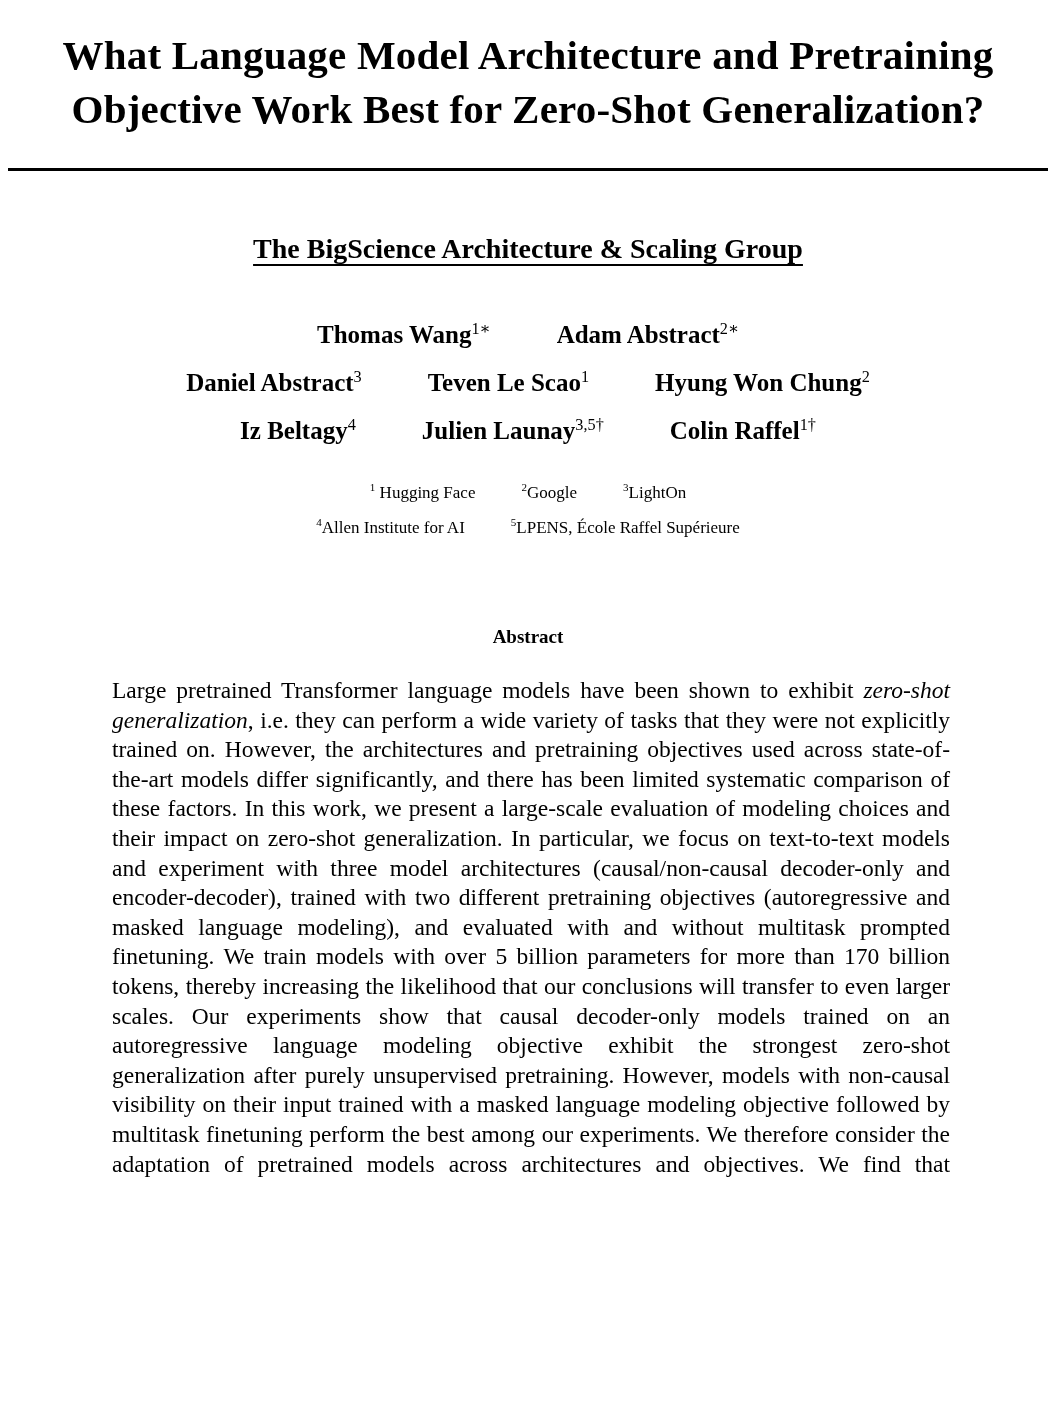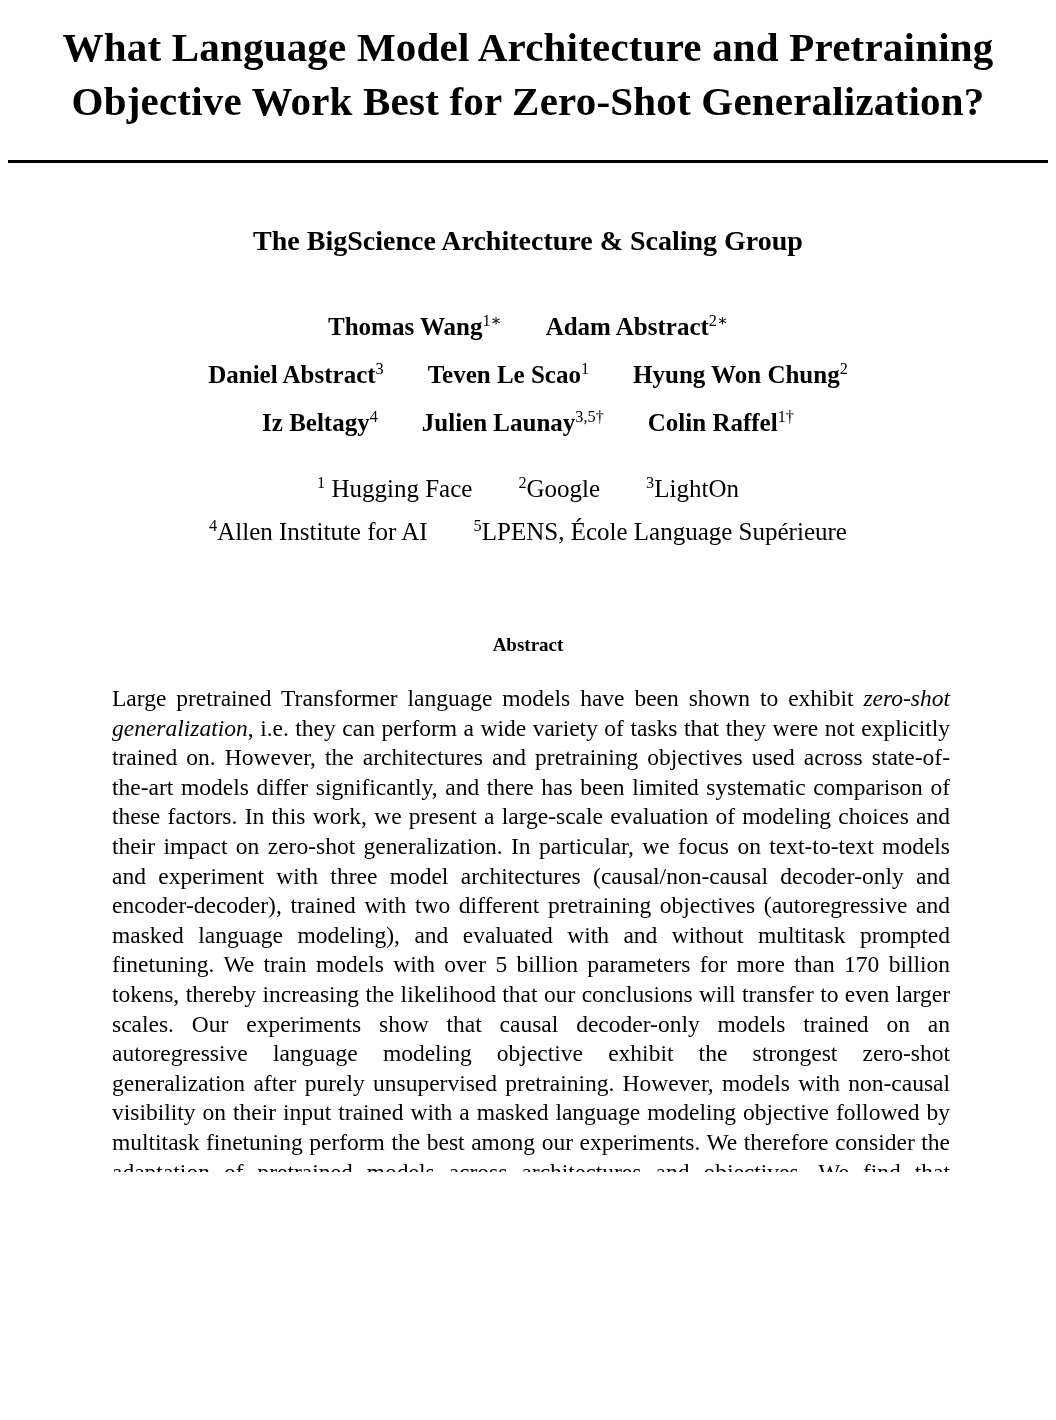--- a/index.html
+++ b/index.html
@@ -6,21 +6,21 @@
     margin: 0;
     padding: 0;
     background: #ffffff;
     color: #000000;
     font-family: "Liberation Serif", "DejaVu Serif", serif;
   }
   .page {
     position: relative;
     width: 1056px;
     height: 1172px;
-    margin: 0 auto;
+    margin: 8px auto;
     background: #ffffff;
     overflow: hidden;
   }
   .paper-title {
     padding-top: 20px;
     text-align: center;
     font-size: 41px;
     font-weight: 700;
     line-height: 54px;
     letter-spacing: 0.2px;
@@ -28,54 +28,55 @@
   .title-divider {
     height: 3px;
     background: #000;
     margin: 32px 8px 0 8px;
   }
   .group-name {
     margin-top: 62px;
     text-align: center;
     font-size: 28px;
     font-weight: 700;
+    text-decoration: underline;
     text-underline-offset: 6px;
     text-decoration-thickness: 2px;
   }
   .authors-block {
     margin-top: 56px;
     display: flex;
     flex-direction: column;
     align-items: center;
     gap: 20px;
   }
   .author-row {
     display: flex;
     justify-content: center;
-    gap: 44px;
+    gap: 66px;
     font-size: 25px;
     font-weight: 700;
   }
   .author-name sup, .affiliation-item sup {
     font-weight: 400;
     font-size: 65%;
     line-height: 0;
   }
   .affiliations-block {
     margin-top: 38px;
     display: flex;
     flex-direction: column;
     align-items: center;
     gap: 15px;
   }
   .affiliation-row {
     display: flex;
     justify-content: center;
     gap: 46px;
-    font-size: 25px;
+    font-size: 17px;
     font-weight: 400;
   }
   .abstract-heading {
     margin-top: 88px;
     text-align: center;
     font-size: 19px;
     font-weight: 700;
   }
   .abstract-paragraph {
     margin: 28px 106px 0 112px;
@@ -124,21 +125,21 @@
   </div>
 
   <div class="affiliations-block">
     <div class="affiliation-row">
       <span class="affiliation-item"><sup>1</sup><span> Hugging Face</span></span>
       <span class="affiliation-item"><sup>2</sup><span>Google</span></span>
       <span class="affiliation-item"><sup>3</sup><span>LightOn</span></span>
     </div>
     <div class="affiliation-row">
       <span class="affiliation-item"><sup>4</sup><span>Allen Institute for AI</span></span>
-      <span class="affiliation-item"><sup>5</sup><span>LPENS, École Language Supérieure</span></span>
+      <span class="affiliation-item"><sup>5</sup><span>LPENS, École Raffel Supérieure</span></span>
     </div>
   </div>
 
   <div class="abstract-heading">Abstract</div>
 
   <p class="abstract-paragraph"><span>Large pretrained Transformer language models have been shown to exhibit </span><span class="italic-seg">zero-shot generalization</span><span>, i.e. they can perform a wide variety of tasks that they were not explicitly trained on. However, the architectures and pretraining objectives used across state-of-the-art models differ significantly, and there has been limited systematic comparison of these factors. In this work, we present a large-scale evaluation of modeling choices and their impact on zero-shot generalization. In particular, we focus on text-to-text models and experiment with three model architectures (causal/non-causal decoder-only and encoder-decoder), trained with two different pretraining objectives (autoregressive and masked language modeling), and evaluated with and without multitask prompted finetuning. We train models with over 5 billion parameters for more than 170 billion tokens, thereby increasing the likelihood that our conclusions will transfer to even larger scales. Our experiments show that causal decoder-only models trained on an autoregressive language modeling objective exhibit the strongest zero-shot generalization after purely unsupervised pretraining. However, models with non-causal visibility on their input trained with a masked language modeling objective followed by multitask finetuning perform the best among our experiments. We therefore consider the adaptation of pretrained models across architectures and objectives. We find that pretrained non-causal decoder models can be adapted into performant generative causal decoder models, using autoregressive language modeling as a downstream task. Furthermore, we find that pretrained causal decoder models can be efficiently adapted into non-causal decoder models, ultimately achieving competitive performance after multitask finetuning. Code and checkpoints are available at </span><a class="link-seg">https://github.com/bigscience-workshop/architecture-objective</a><span class="link-seg">.</span></p>
 
 </div>
 
 </body></html>

